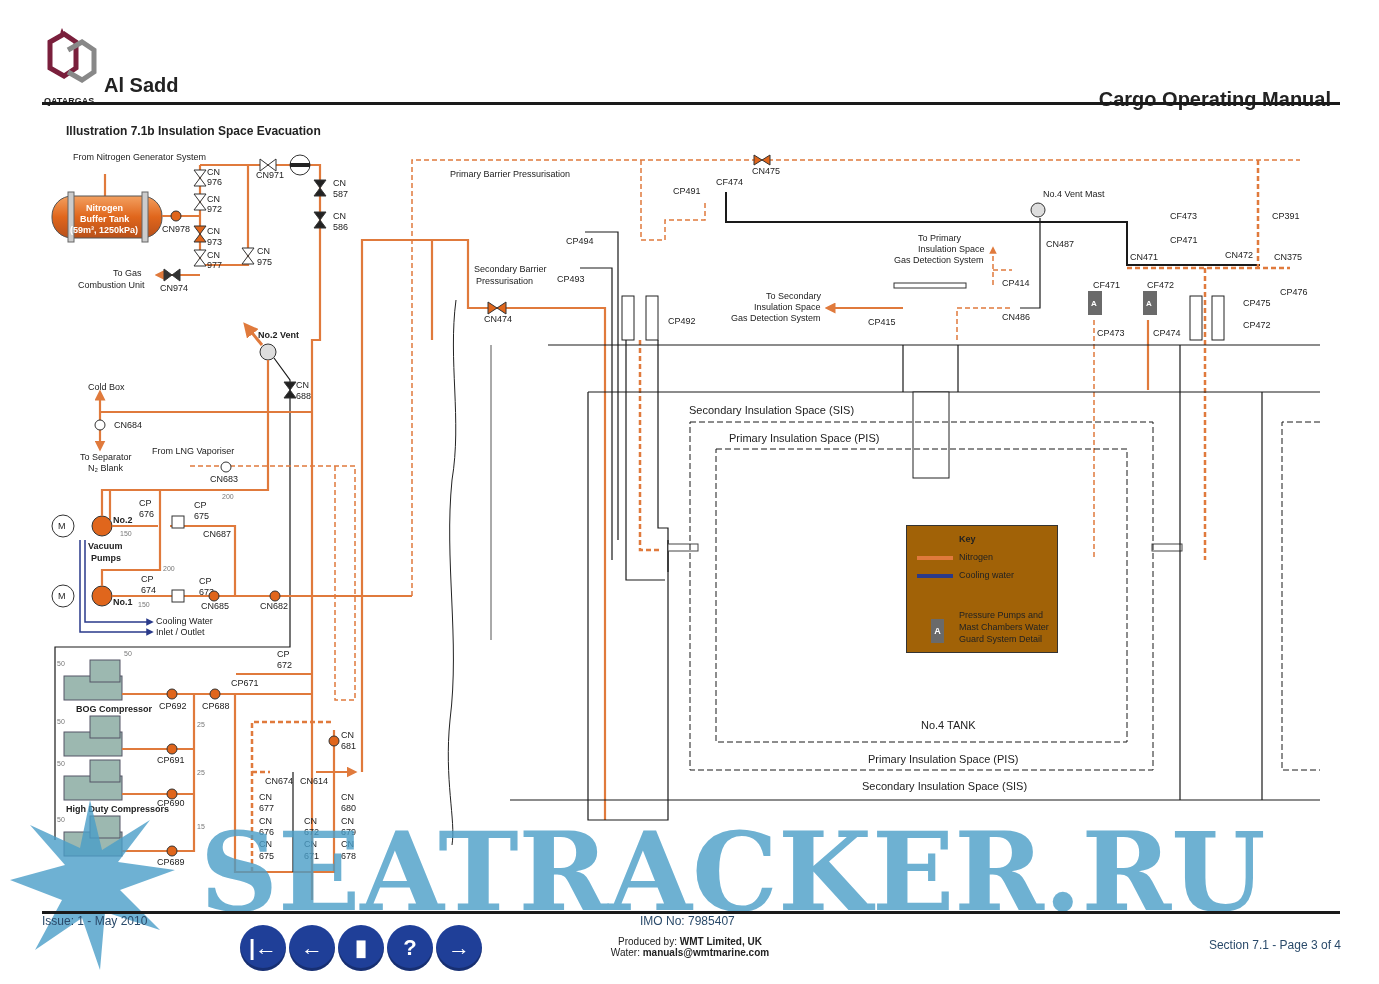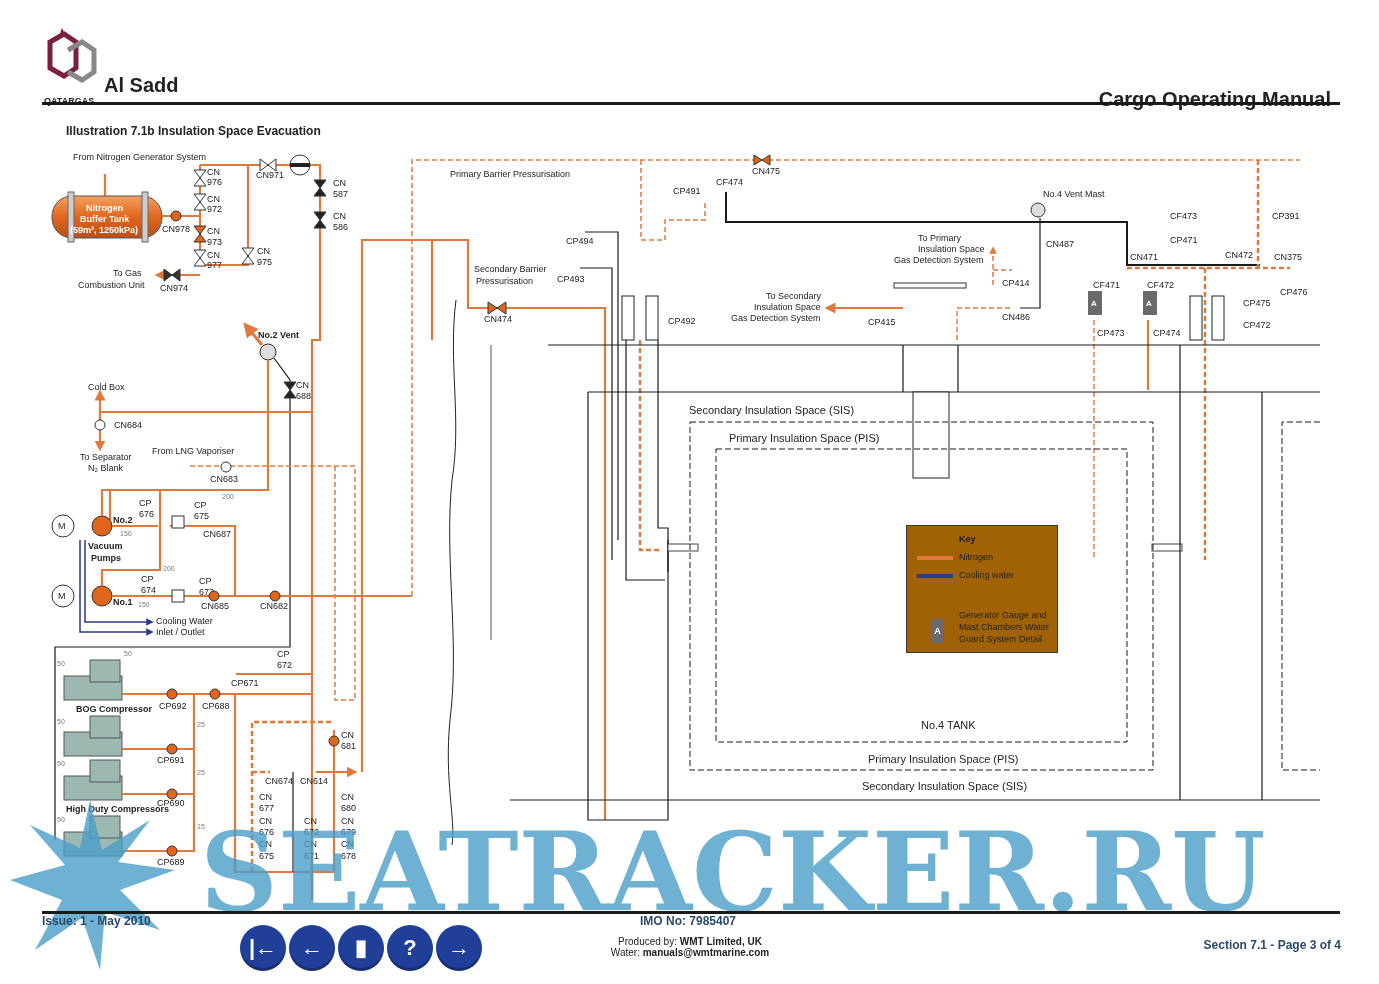--- a/index.html
+++ b/index.html
@@ -14,21 +14,21 @@
   .lbl-m{font-family:"Liberation Sans",sans-serif;font-size:11px;fill:#222;}
   .lbl-b{font-family:"Liberation Sans",sans-serif;font-size:9px;font-weight:bold;fill:#222;}
   .n2{stroke:#e07a3c;stroke-width:2.2;fill:none;}
   .n3{stroke:#e07a3c;stroke-width:3;fill:none;}
   .nd{stroke:#e07a3c;stroke-width:1.5;fill:none;stroke-dasharray:5 3;}
   .nd2{stroke:#e07a3c;stroke-width:2.5;fill:none;stroke-dasharray:5 3;}
   .bk{stroke:#1a1a1a;stroke-width:1.2;fill:none;}
   .bk2{stroke:#1a1a1a;stroke-width:2;fill:none;}
   .bkd{stroke:#1a1a1a;stroke-width:1;fill:none;stroke-dasharray:6 3;}
   .cw{stroke:#2a3a8a;stroke-width:1.5;fill:none;}
-  .footer-t{font-size:12px;font-weight:bold;color:#2a4a6a;}
+  .footer-t{font-size:12px;font-weight:normal;color:#2a4a6a;}
   .footer-s{font-size:10px;color:#222;text-align:center;}
   .navbtn{position:absolute;width:46px;height:46px;border-radius:50%;background:#1f3f98;color:#fff;display:flex;align-items:center;justify-content:center;font-size:22px;font-weight:bold;cursor:pointer;box-shadow:inset 0 -3px 0 rgba(0,0,0,0.25);}
   .key{position:absolute;left:906px;top:525px;width:150px;height:126px;border:1px solid #333;background:#a16207;}
   .key .kt{position:absolute;left:52px;top:8px;font-size:9px;font-weight:bold;}
   .key .kl{position:absolute;left:52px;font-size:9px;}
   .key .ksw{position:absolute;left:10px;width:36px;height:4px;}
   .key .ka{position:absolute;left:24px;top:93px;width:13px;height:24px;background:#6a6a6a;color:#fff;font-size:9px;font-weight:bold;display:flex;align-items:center;justify-content:center;}
   .watermark{position:absolute;left:0;top:0;pointer-events:none;}
 </style>
 </head>
@@ -368,21 +368,21 @@
   <text class="lbl-m" x="862" y="790">Secondary Insulation Space (SIS)</text>
 </svg>
 
 <div class="key">
   <div class="kt">Key</div>
   <div class="ksw" style="top:30px;background:#e07a3c;"></div>
   <div class="kl" style="top:26px;">Nitrogen</div>
   <div class="ksw" style="top:48px;background:#2a3a8a;"></div>
   <div class="kl" style="top:44px;">Cooling water</div>
   <div class="ka">A</div>
-  <div class="kl" style="top:84px;">Generator Gauge and</div>
+  <div class="kl" style="top:84px;">Pressure Pumps and</div>
   <div class="kl" style="top:96px;">Mast Chambers Water</div>
   <div class="kl" style="top:108px;">Guard System Detail</div>
 </div>
 
 <svg class="watermark" width="1379" height="984">
   <g fill="#4a9ec8" opacity="0.8">
     <polygon points="90,800 102,850 150,820 118,862 175,870 120,890 160,930 105,912 100,970 82,918 35,950 62,900 10,880 65,865 30,825 80,848"></polygon>
   </g>
   <text x="200" y="910" font-family="DejaVu Serif, serif" font-weight="bold" font-size="108" fill="#4a9ec8" opacity="0.8">SEATRACKER.RU</text>
 </svg>

